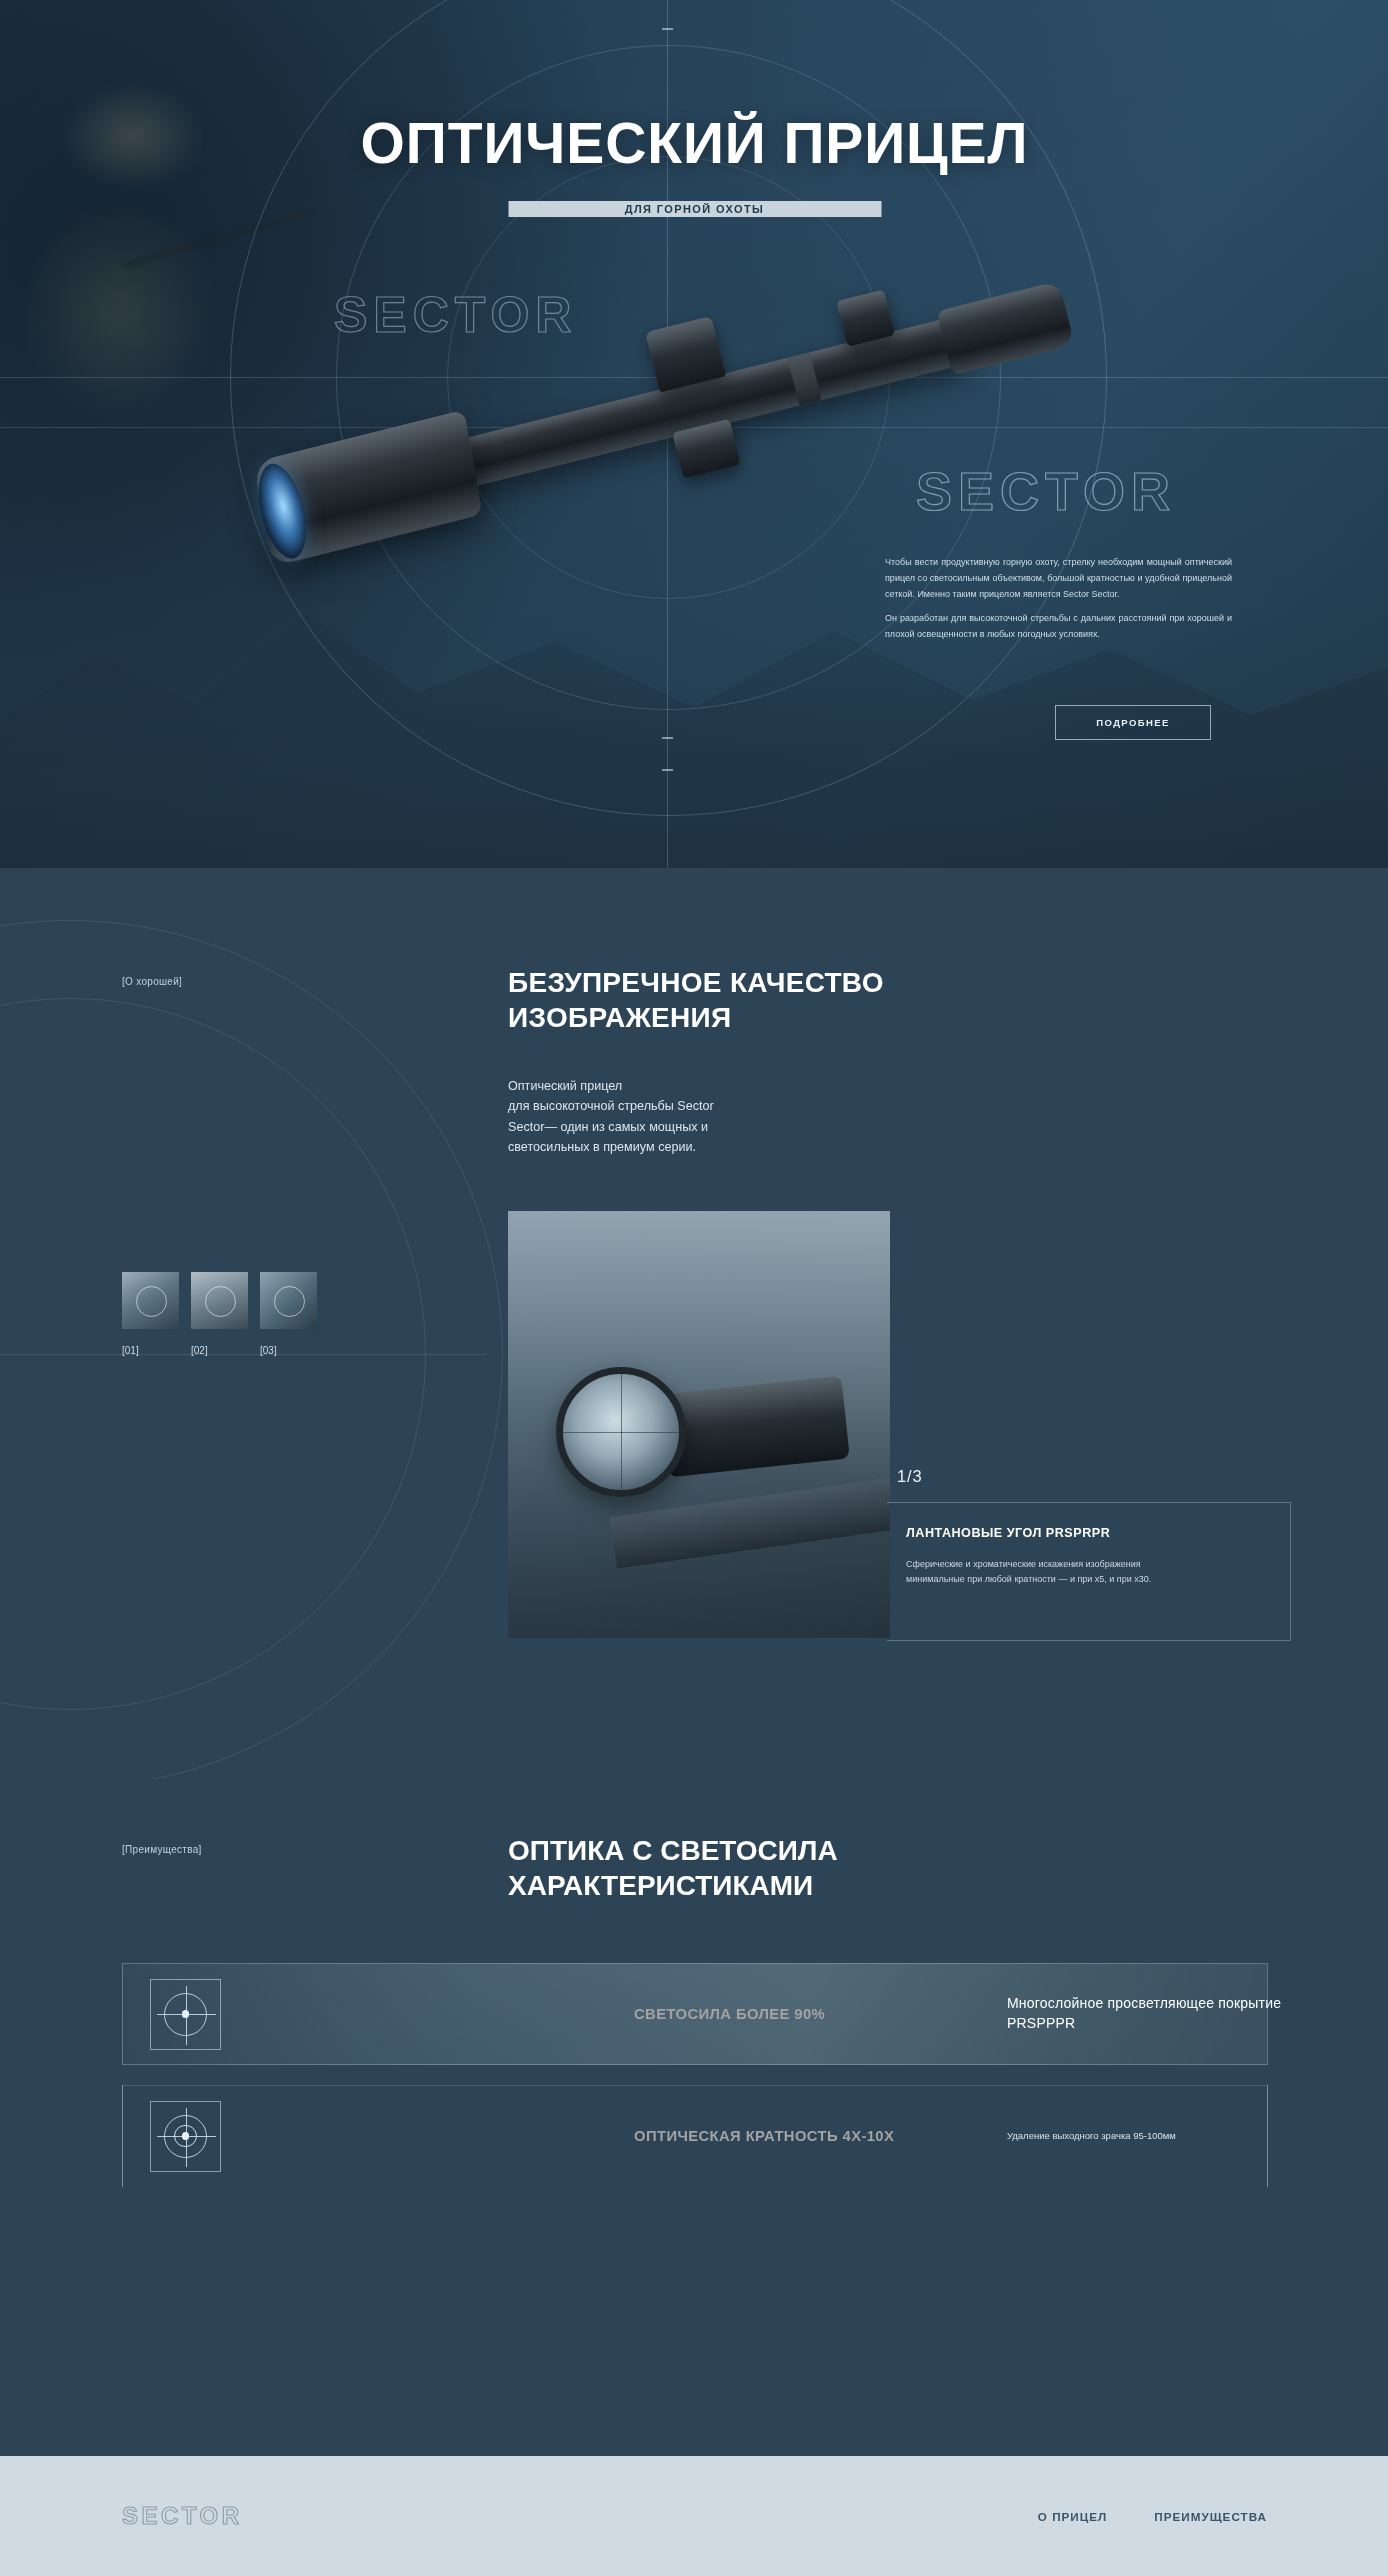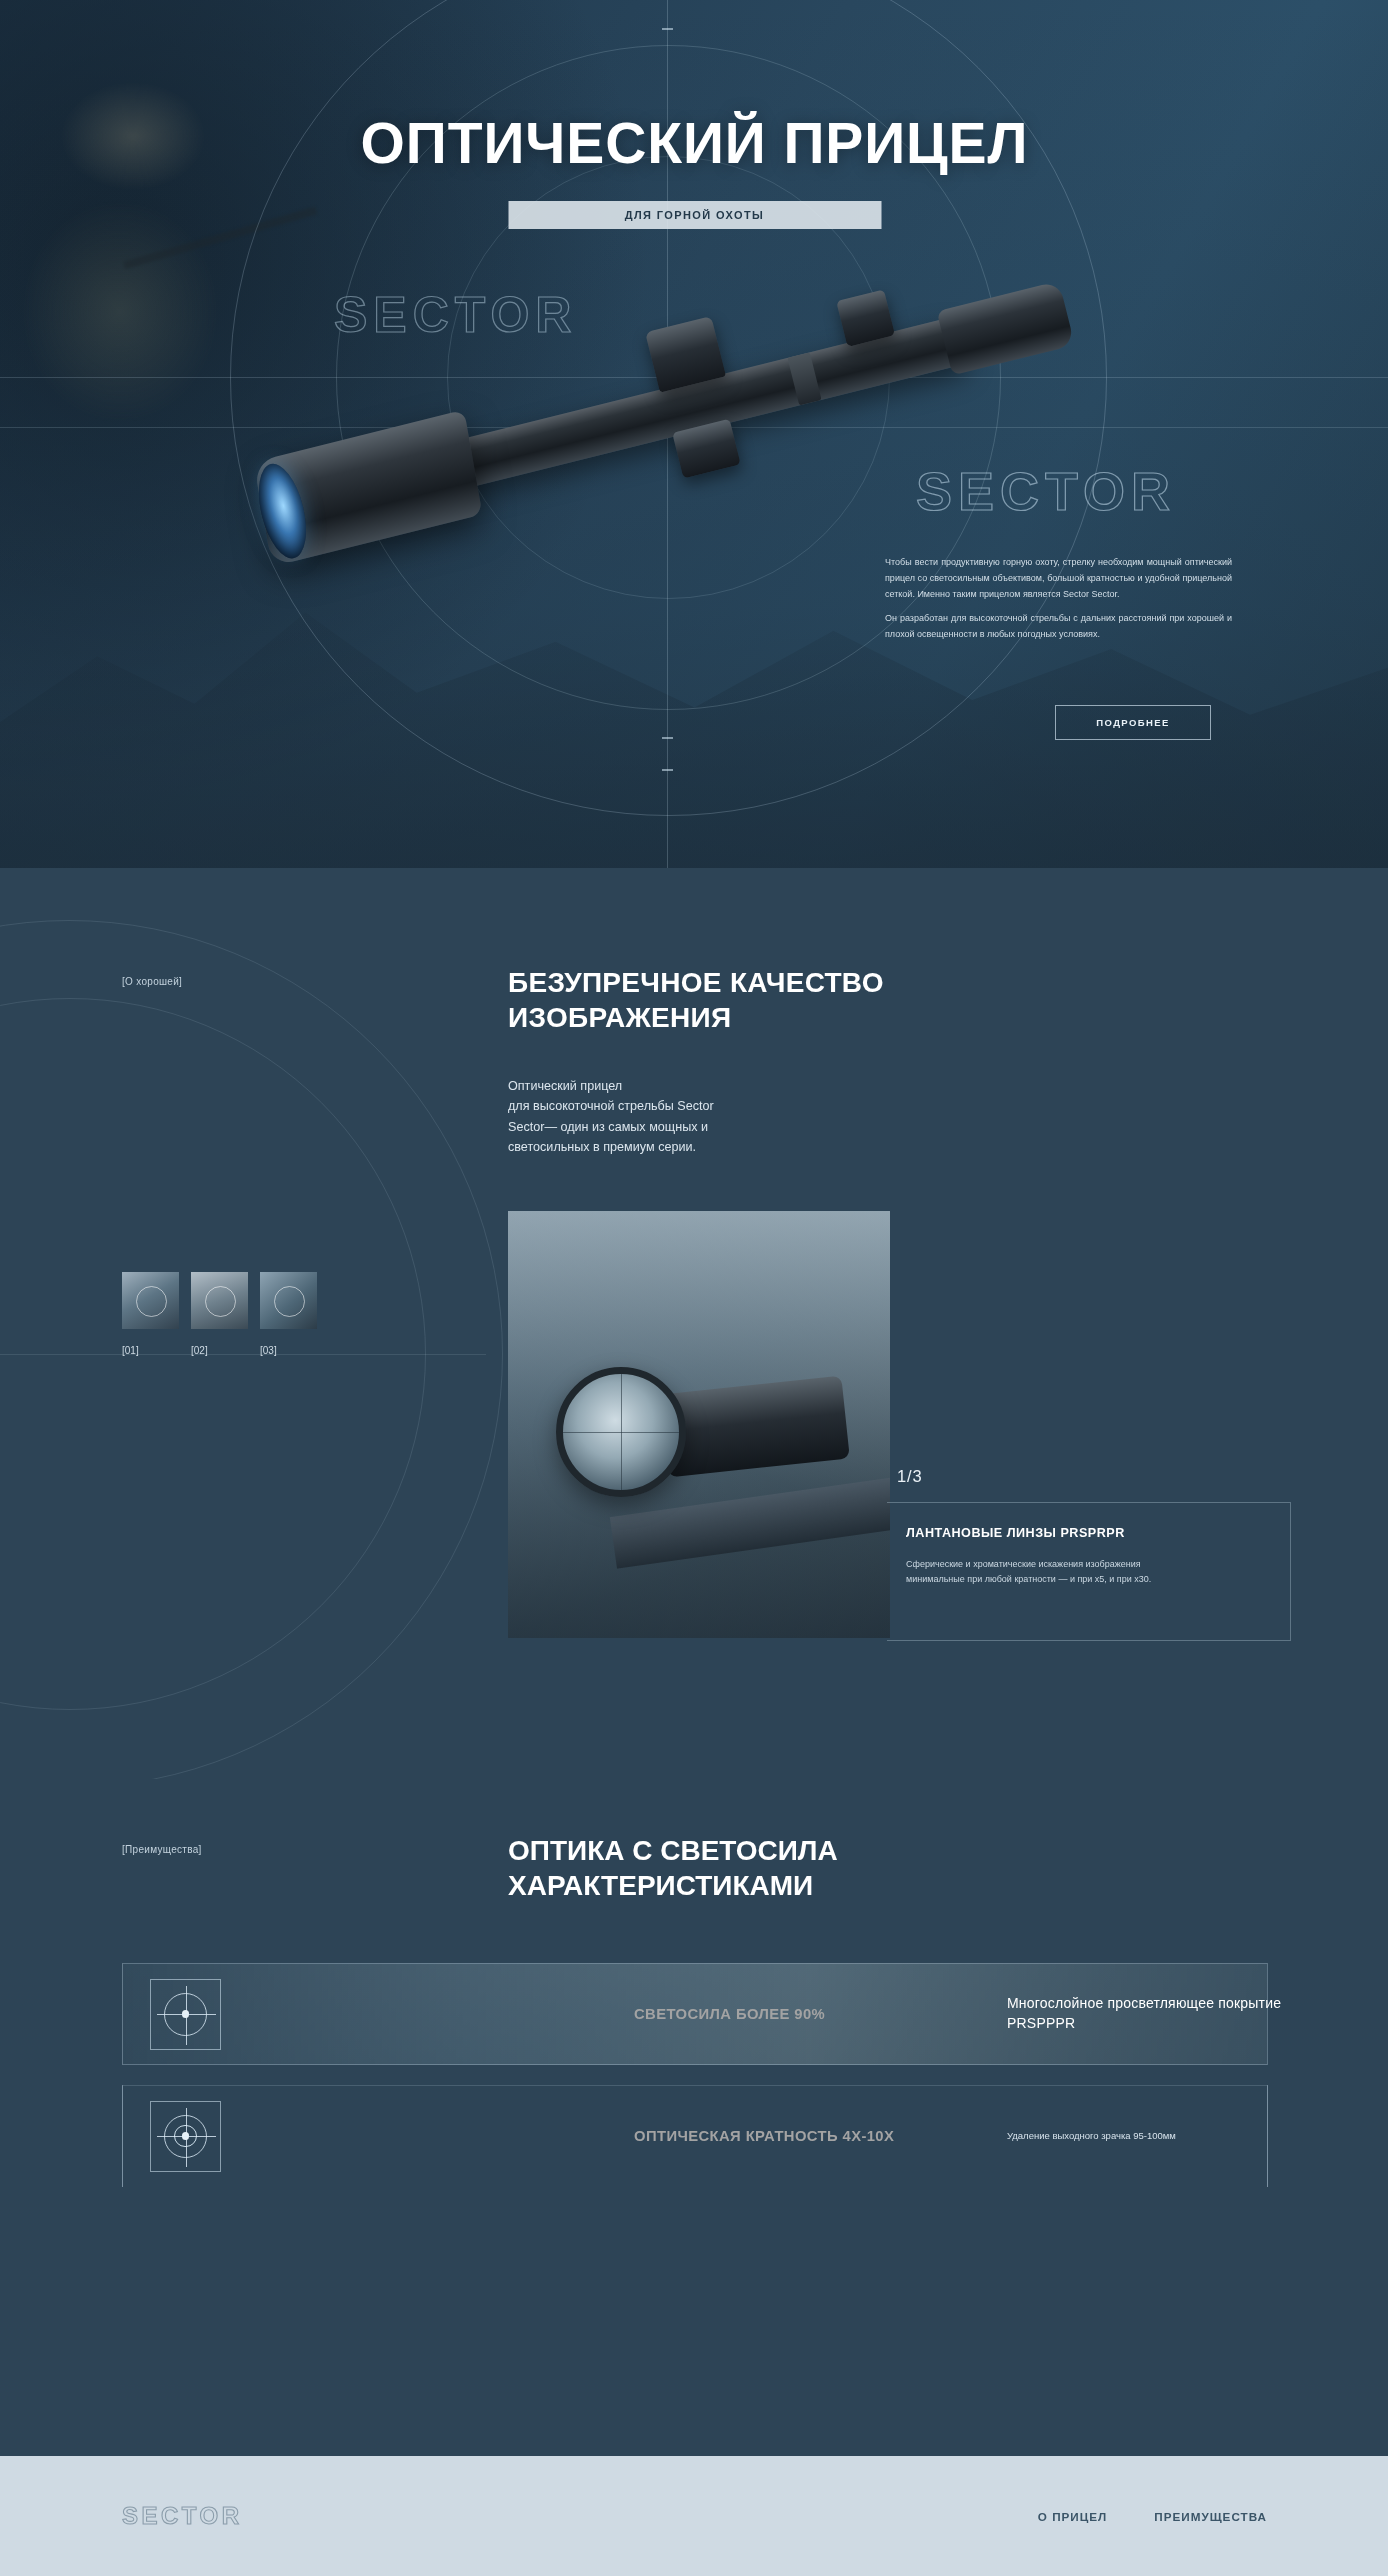--- a/index.html
+++ b/index.html
@@ -100,21 +100,21 @@
     font-weight: 700;
     letter-spacing: 0.9px;
     line-height: 1;
     text-shadow: 0 1.7px 15.6px rgba(0,0,0,0.35);
   }
   .hero-sub {
     position: absolute;
     left: 50%; top: 201px;
     transform: translateX(-50%);
     width: 373px;
-    height: 28px;
+    height: 16px;
     background: rgba(224,232,238,0.88);
     color: #23394a;
     font-size: 11px;
     letter-spacing: 1.4px;
     font-weight: 700;
     display: flex; align-items: center; justify-content: center;
   }
 
   .ghost-word {
     position: absolute;
@@ -599,21 +599,21 @@
     <div class="hero-photo-main">
       <div class="scope-photo-rail"></div>
       <div class="scope-photo-body"></div>
       <div class="scope-photo-circle"></div>
     </div>
   </section>
 
   <div class="counter">1/3</div>
 
   <div class="feature-box">
-    <div class="fb-title">ЛАНТАНОВЫЕ ЛИНЗЫ PRSPRPR</div>
+    <div class="fb-title">ЛАНТАНОВЫЕ УГОЛ PRSPRPR</div>
     <div class="fb-text">Сферические и хроматические искажения изображения минимальные при любой кратности — и при х5, и при х30.</div>
   </div>
 
   <section class="sec3">
     <div class="tag tag-adv">[Преимущества]</div>
     <h2 class="sec3-title">ОПТИКА С СВЕТОСИЛА ХАРАКТЕРИСТИКАМИ</h2>
 
     <div class="adv-row r1">
       <div class="row-bg"></div>
       <div class="adv-icon i1">

